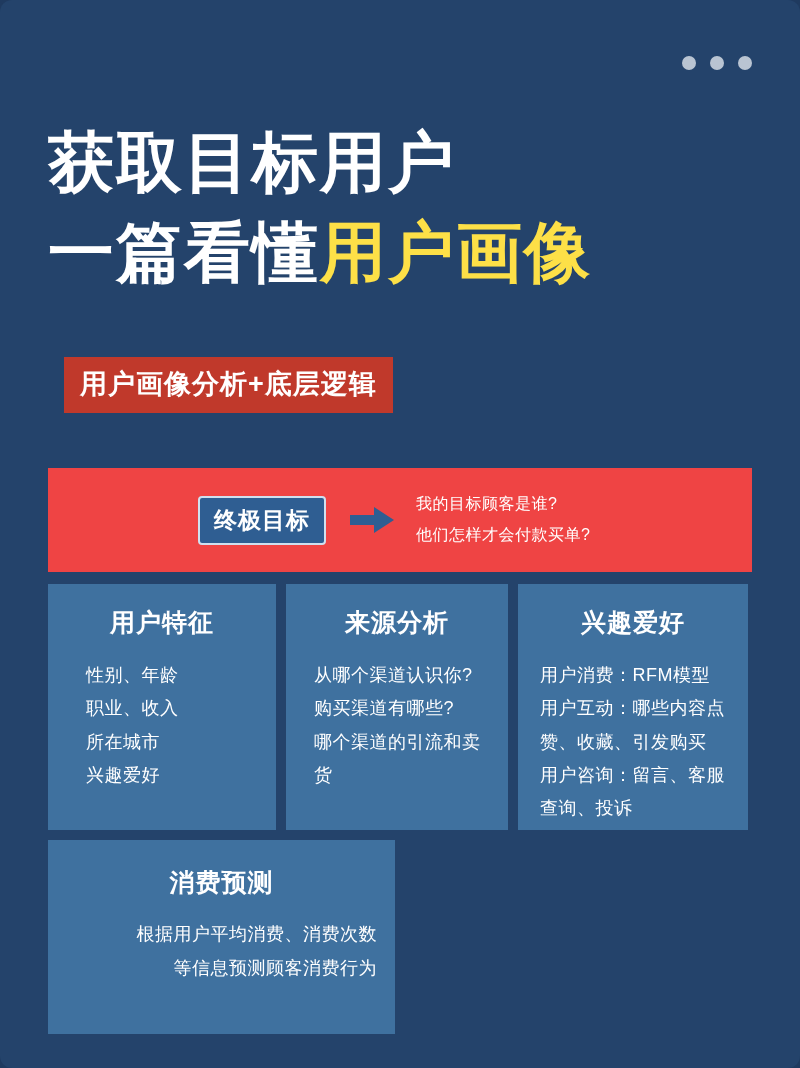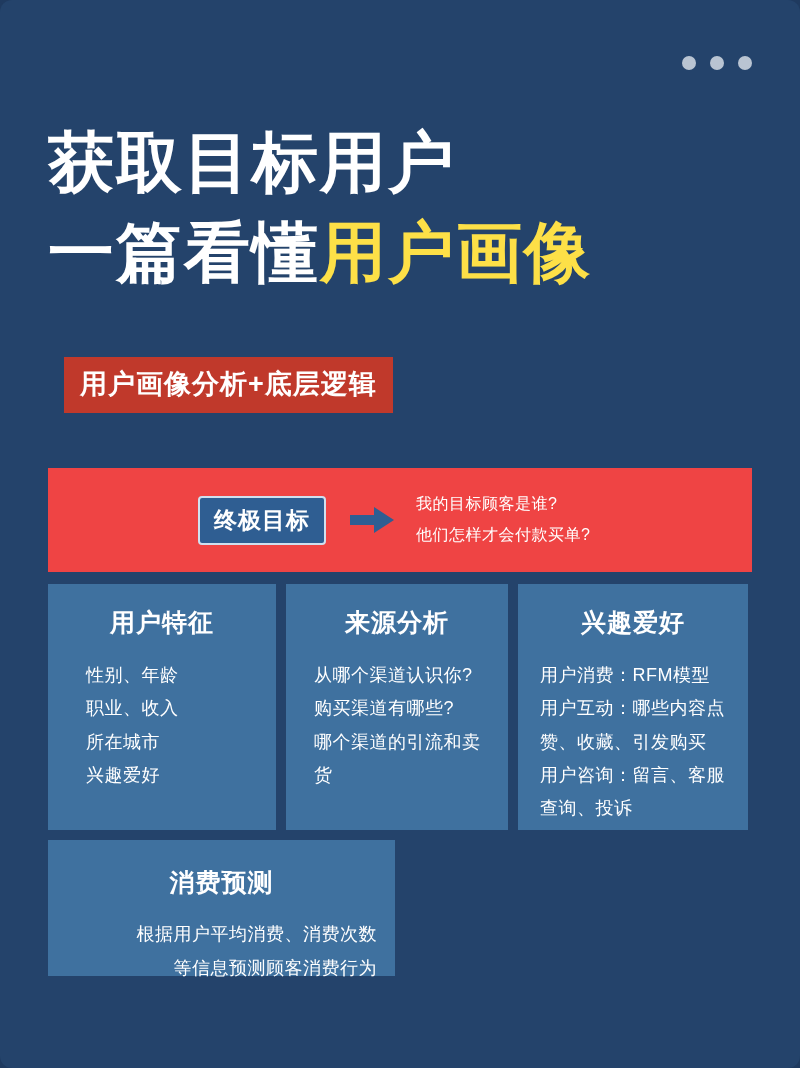--- a/index.html
+++ b/index.html
@@ -173,21 +173,21 @@
     top: 840px;
     width: 704px;
     display: flex;
     gap: 10px;
   }
   .wide-card {
     background: #3f719f;
     box-sizing: border-box;
     padding: 26px 18px;
   }
-  .wide-card.w1 { width: 347px; height: 136px; }
+  .wide-card.w1 { width: 347px; height: 194px; }
   .wide-card.w2 { width: 347px; height: 172px; }
   .wide-title {
     text-align: center;
     font-size: 25px;
     font-weight: bold;
     letter-spacing: 1px;
     margin-bottom: 18px;
   }
   .wide-body {
     text-align: right;

